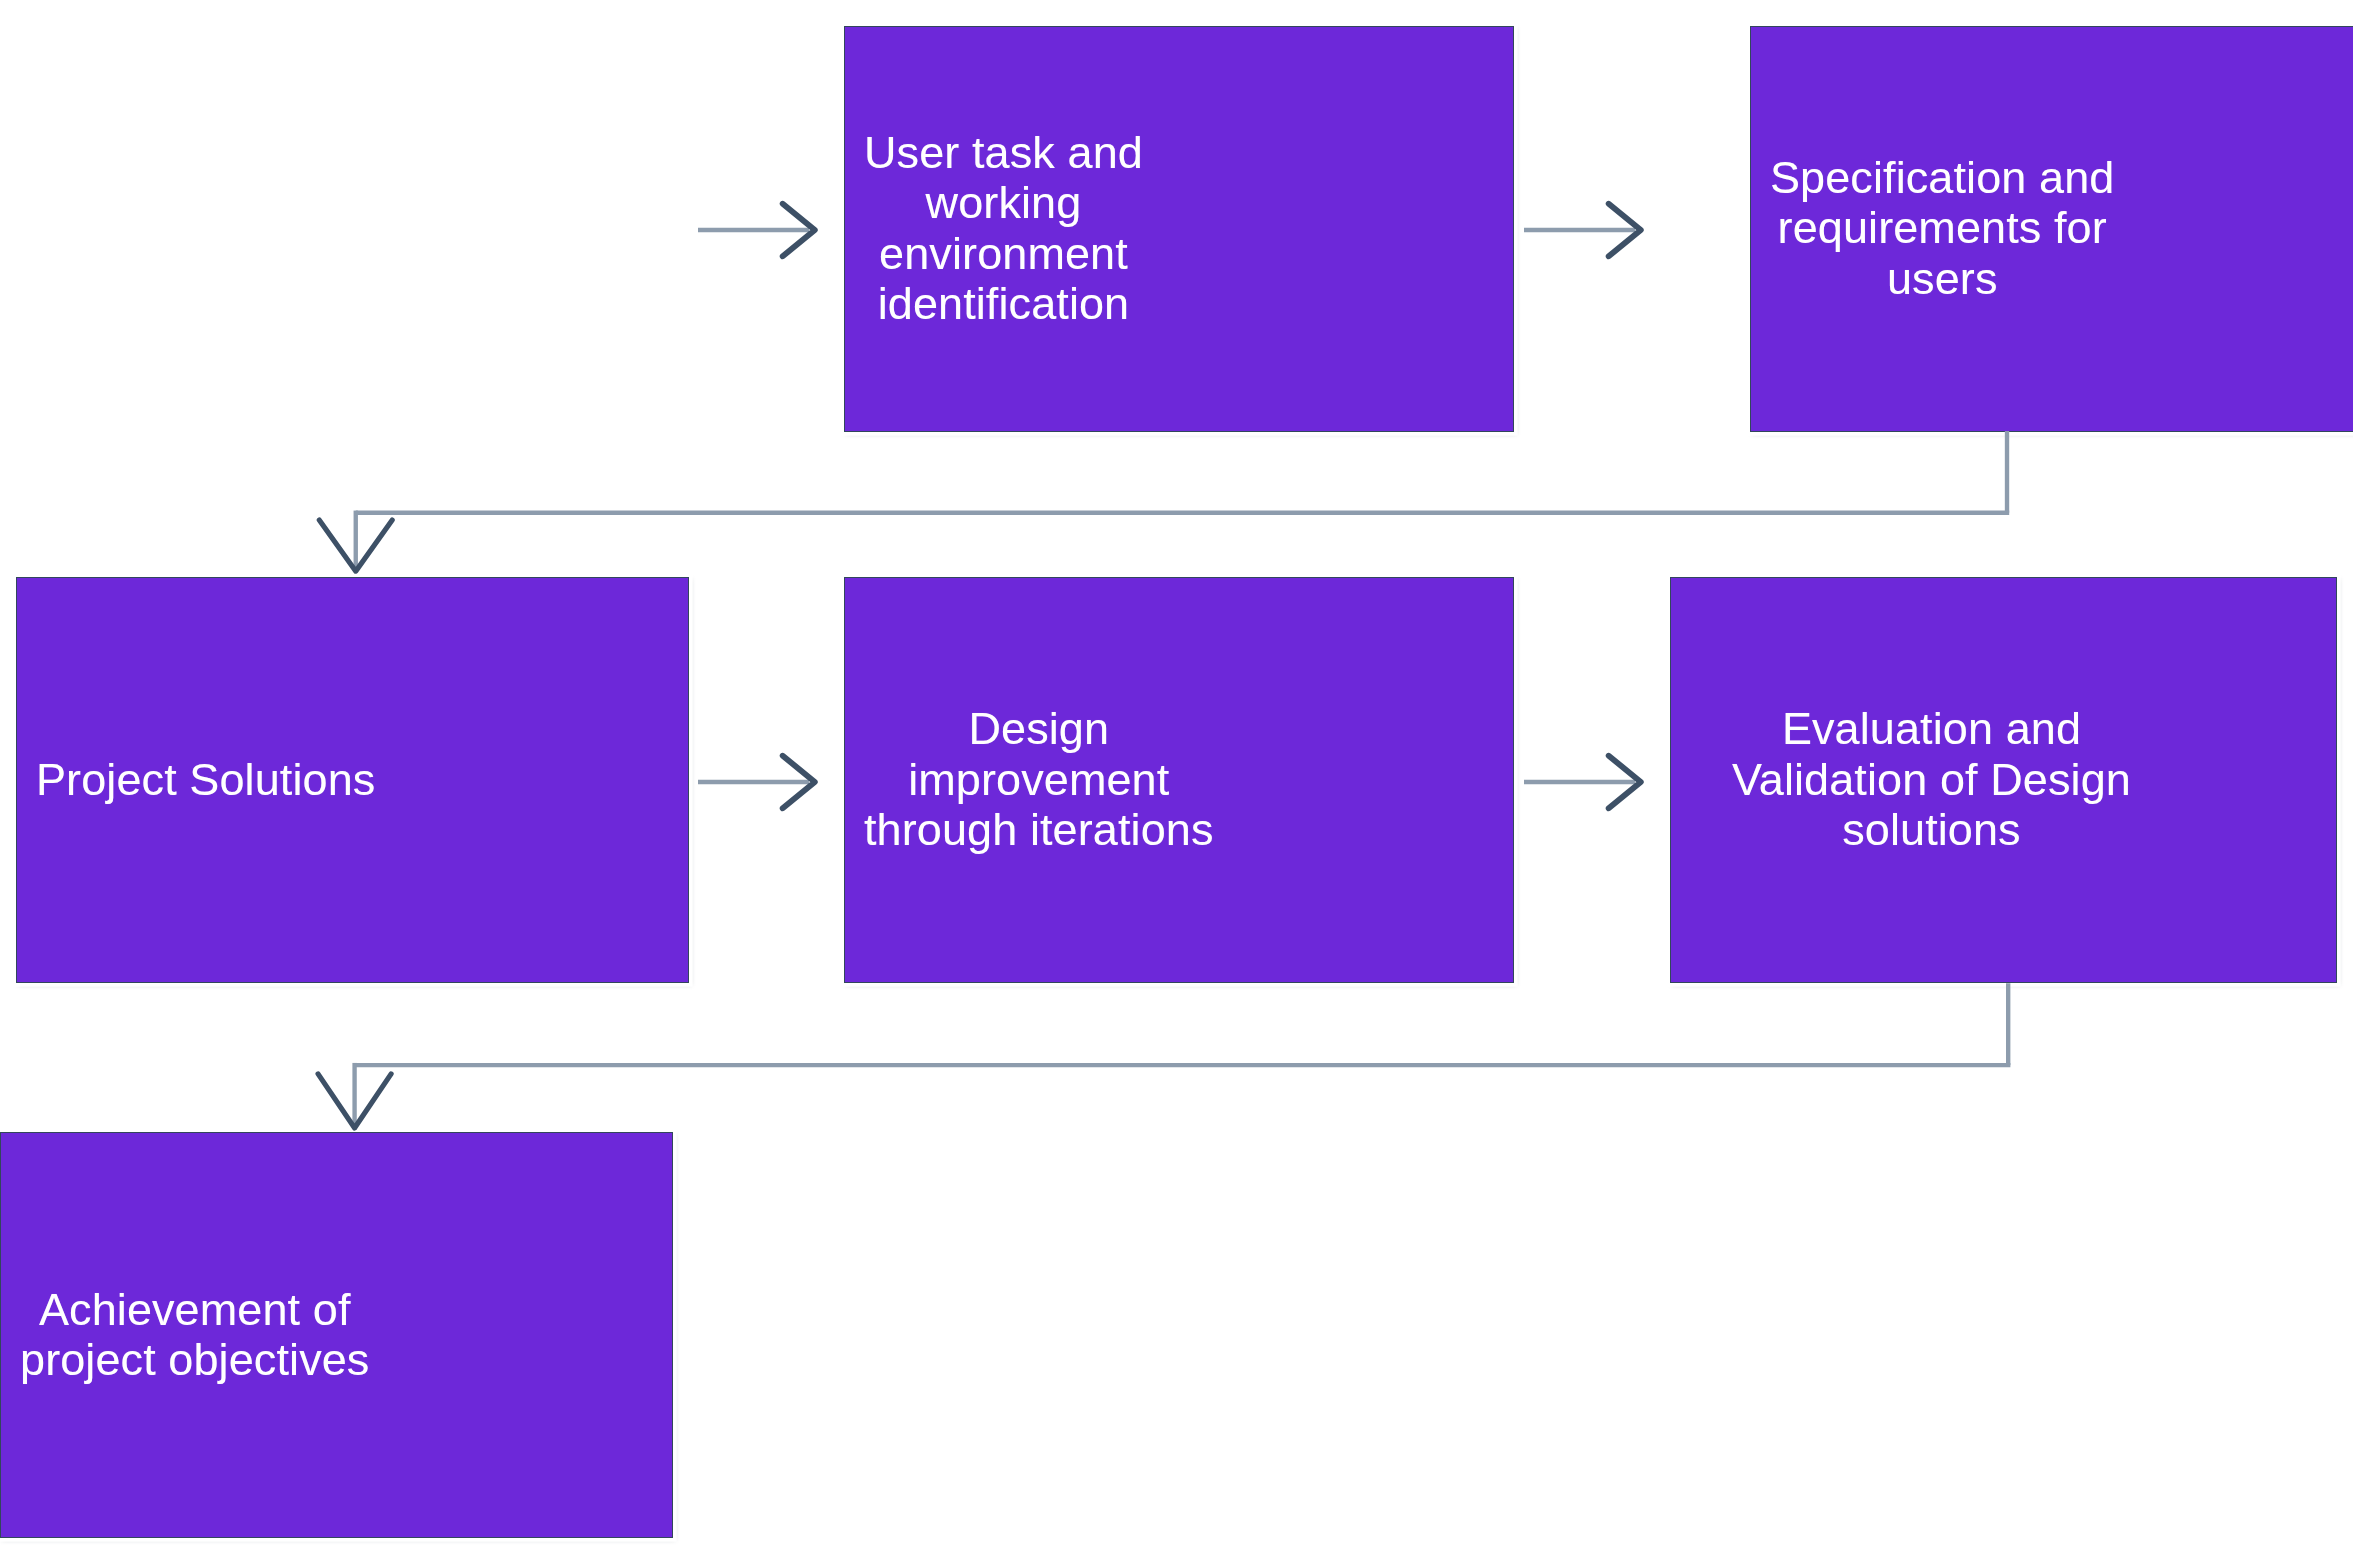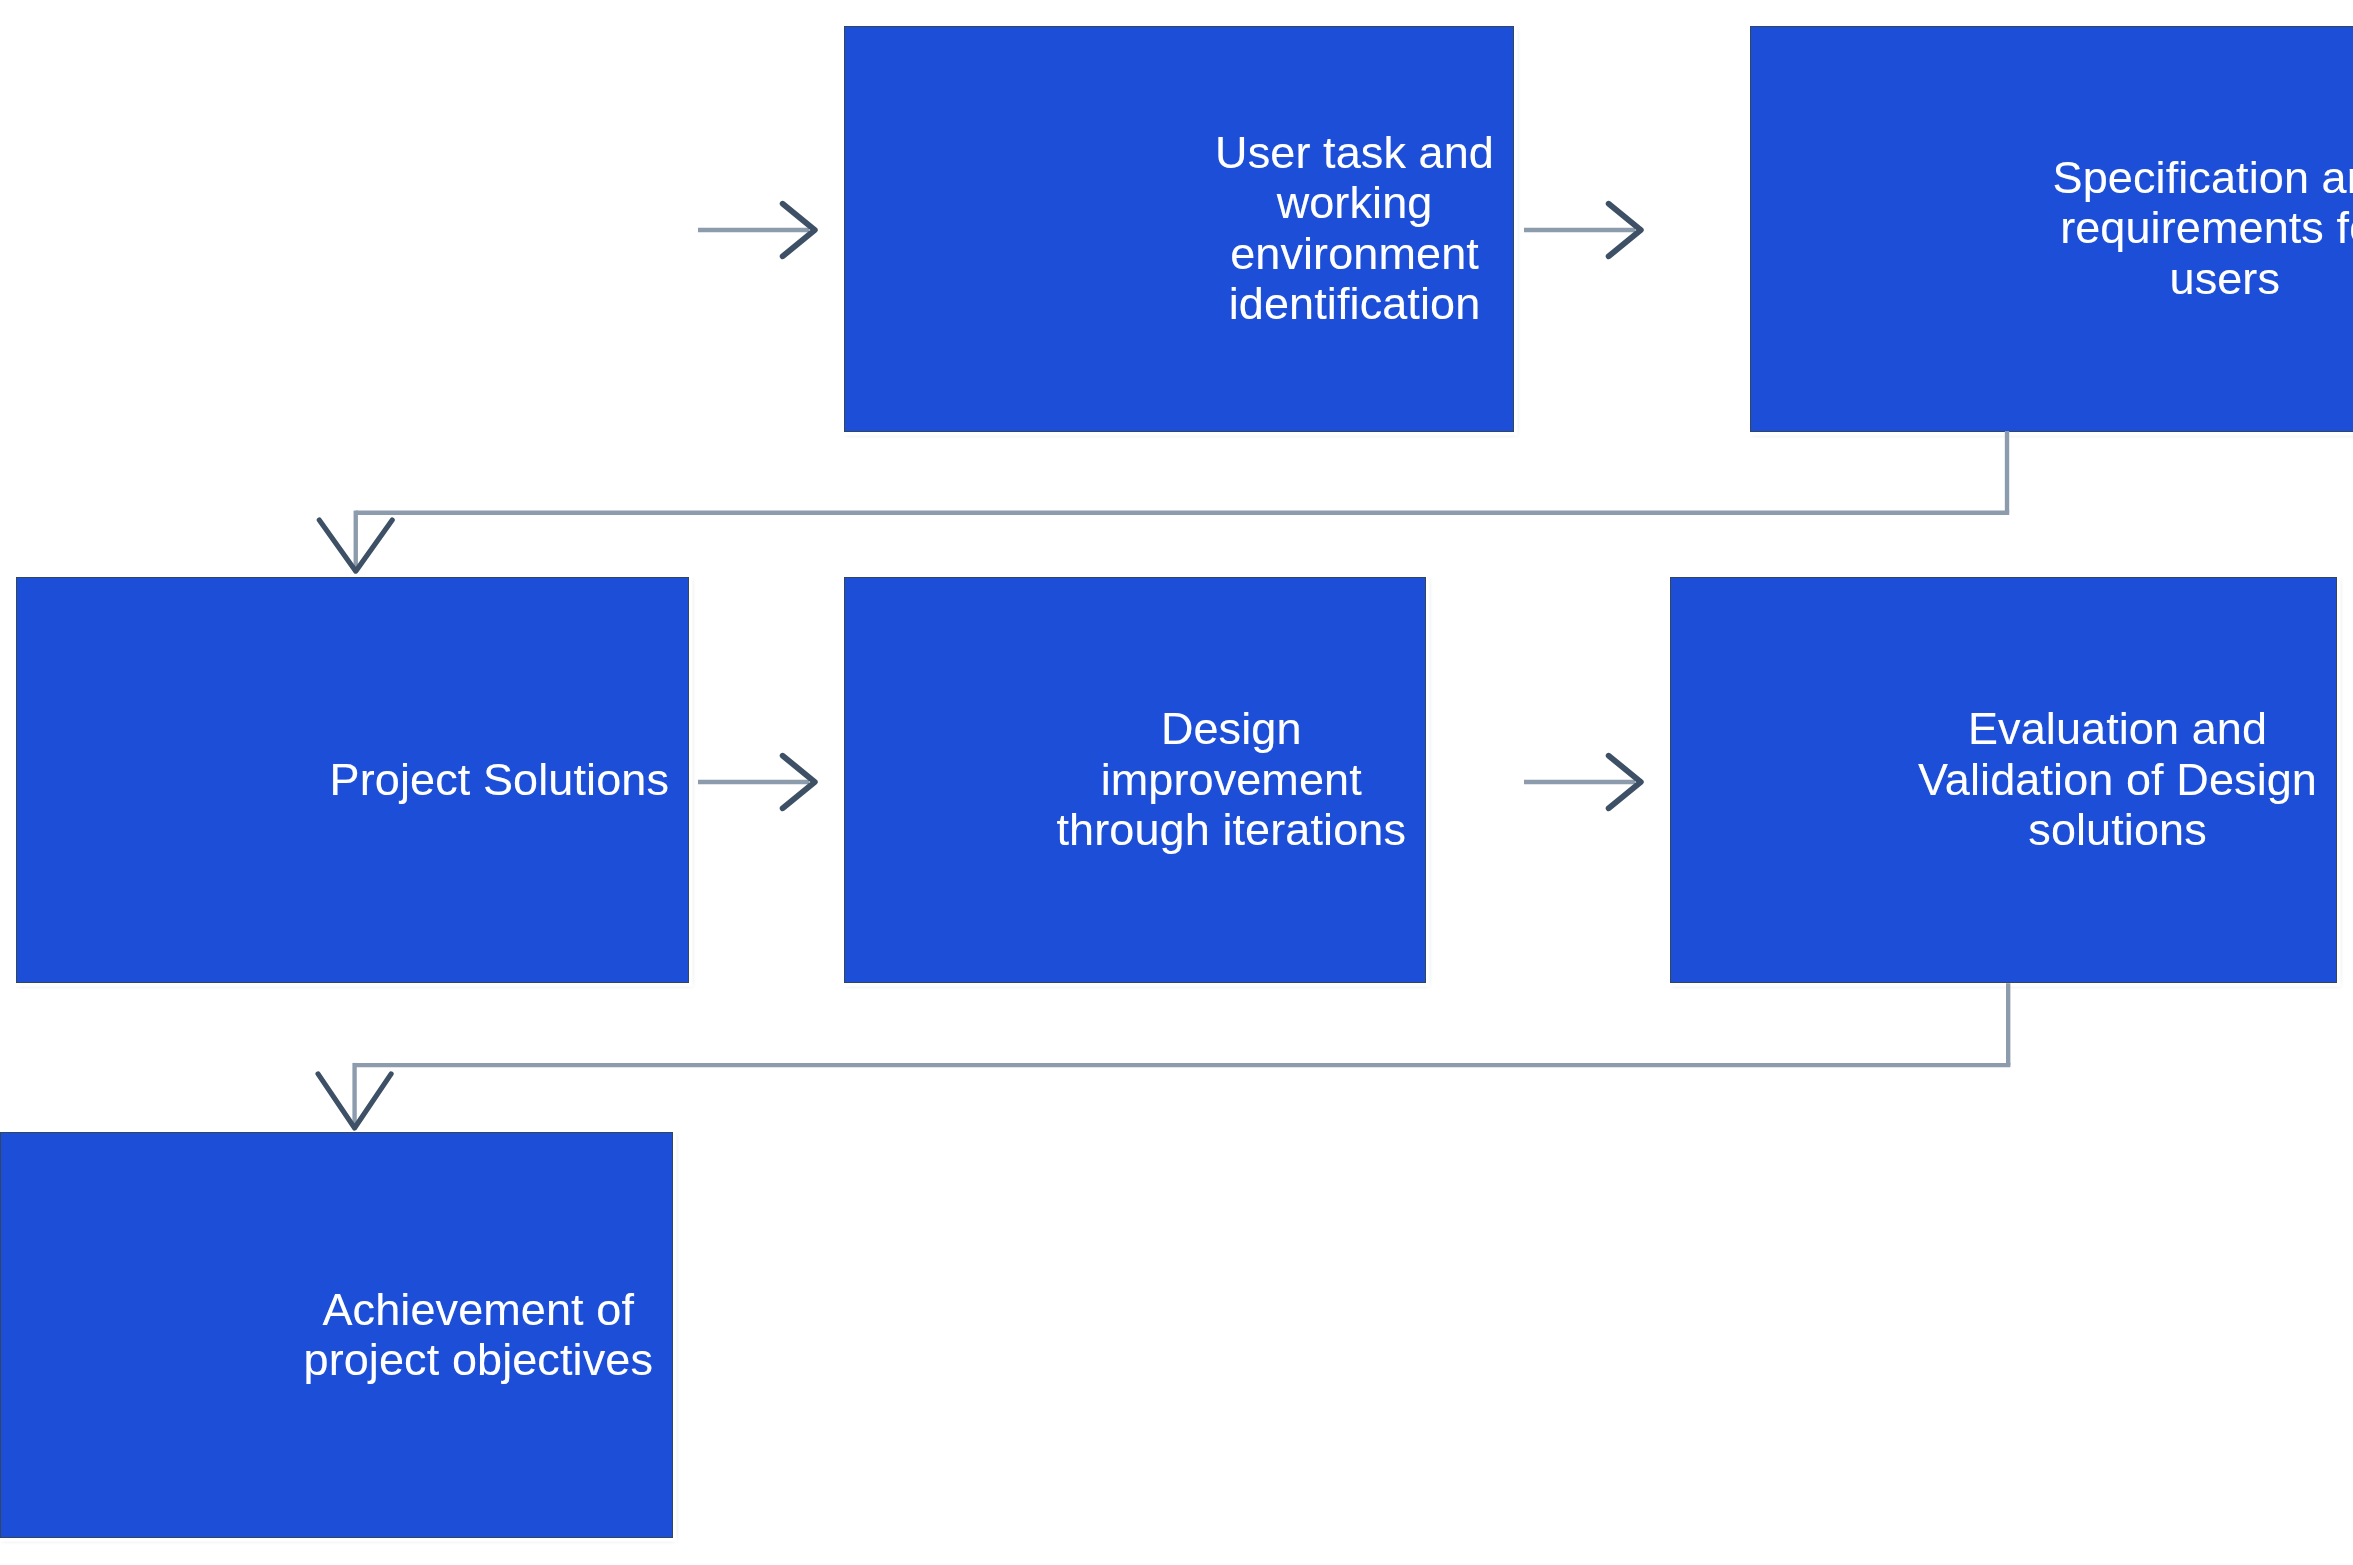--- a/index.html
+++ b/index.html
@@ -14,26 +14,26 @@
   #canvas {
     position: relative;
     width: 2354px;
     height: 1565px;
     background: #ffffff;
     overflow: hidden;
   }
   .node {
     position: absolute;
     box-sizing: border-box;
-    background: #1d4ed8;
+    background: #6d28d9;
     border: 0.7px solid #32465c;
     box-shadow: 0 0 0 3.7px #ffffff, 1.5px 1.5px 4.4px rgba(120,130,145,0.45);
     display: flex;
     align-items: center;
-    justify-content: flex-end;
+    justify-content: flex-start;
     text-align: center;
   }
   .node-label {
     color: #ffffff;
     font-family: "Liberation Sans", sans-serif;
     font-size: 45px;
     line-height: 1.12;
     font-weight: 400;
     letter-spacing: 0.1px;
     padding: 0 19px;
@@ -64,21 +64,21 @@
   <div class="node" style="left:1750px; top:25.6px; width:667px; height:406px;">
     <div class="node-label">Specification and
 requirements for
 users</div>
   </div>
 
   <div class="node" style="left:16px; top:577px; width:673px; height:406px;">
     <div class="node-label">Project Solutions</div>
   </div>
 
-  <div class="node" style="left:844px; top:577px; width:582px; height:406px;">
+  <div class="node" style="left:844px; top:577px; width:670px; height:406px;">
     <div class="node-label">Design
 improvement
 through iterations</div>
   </div>
 
   <div class="node" style="left:1670px; top:577px; width:667px; height:406px;padding-left:42px;">
     <div class="node-label">Evaluation and
 Validation of Design
 solutions</div>
   </div>

